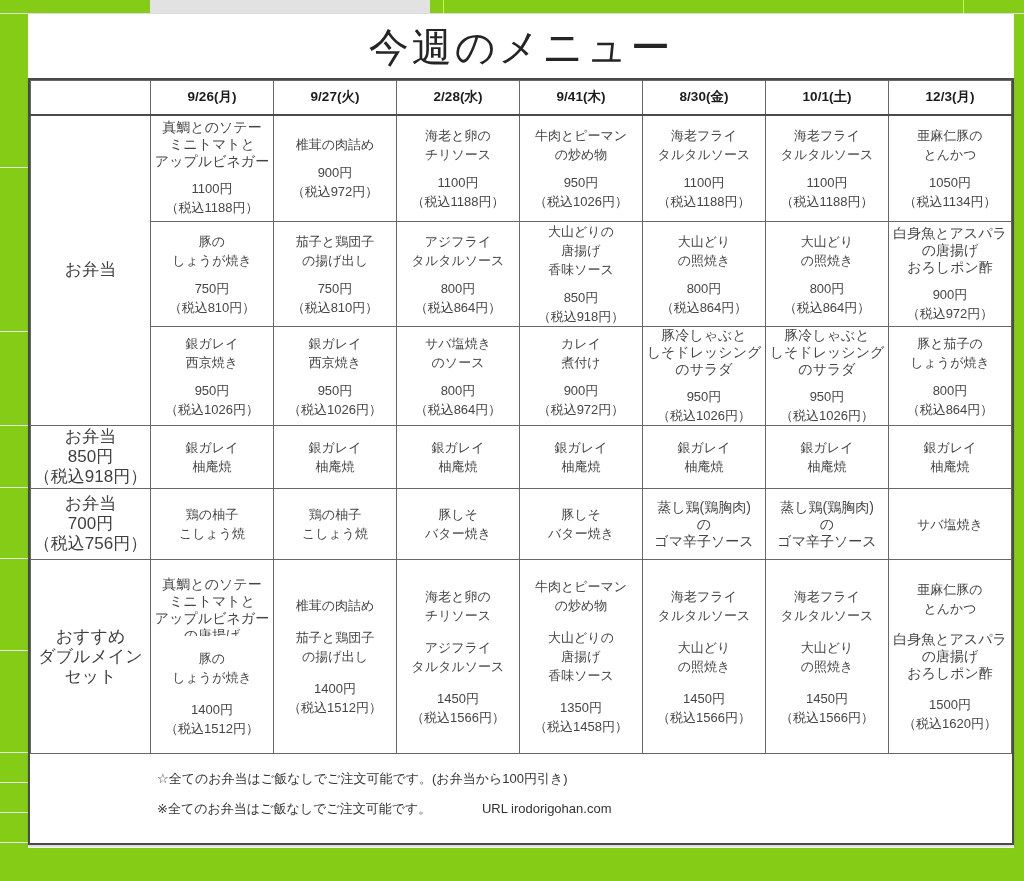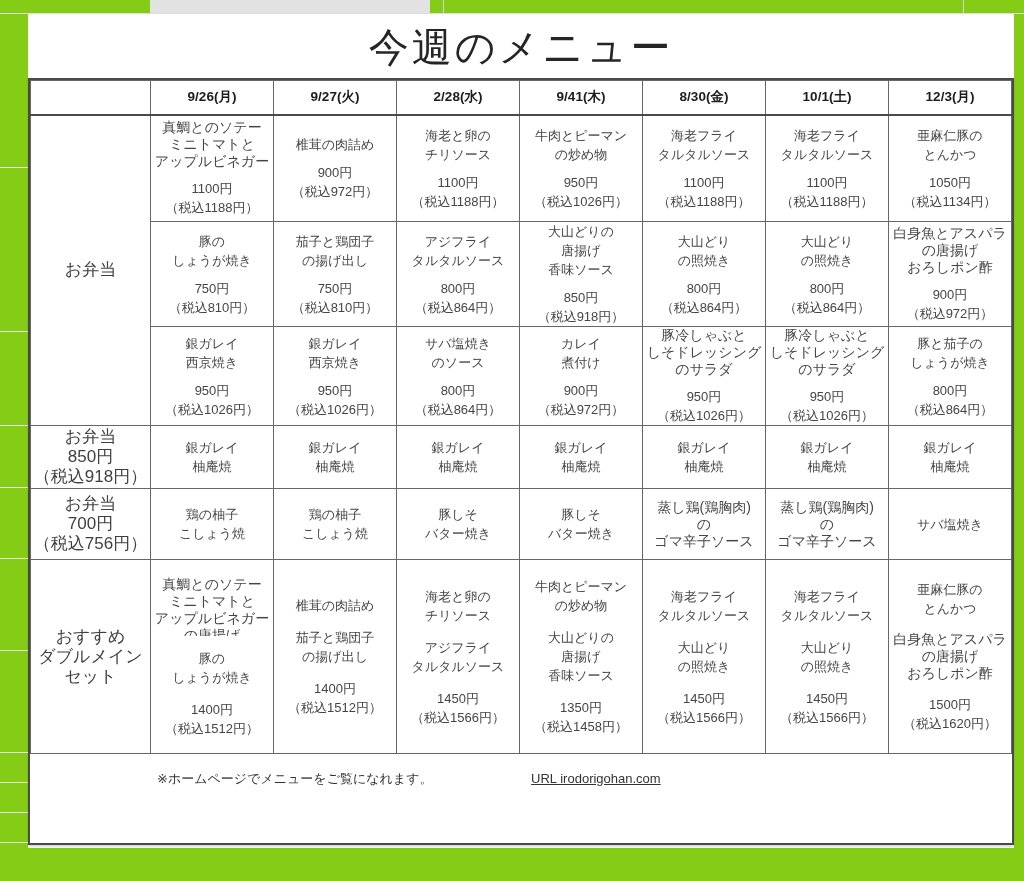--- a/index.html
+++ b/index.html
@@ -68,21 +68,21 @@
   .footer{
     box-sizing:border-box;
     height:89px;
     padding:10px 10px 0 127px;
     font-size:13px;
     color:#333333;
     line-height:29.5px;
     background:#fff;
     text-align:left;
   }
-  .footer .url{margin-left:95px;text-decoration:underline;}
+  .footer .url{margin-left:47px;}
 </style>
 </head>
 <body>
 
 <div class="canvas">
 
   <div class="top-gridline"></div>
   <div class="top-graycell"></div>
   <i class="vstub" style="left:443px"></i>
   <i class="vstub" style="left:963px"></i>
@@ -552,20 +552,21 @@
                 <div class="block">
                   <div class="line">1500円</div>
                   <div class="line">（税込1620円）</div>
                 </div>
               </td>
             </tr>
           </tbody>
       </table>
 
       <div class="footer">
+        <div class="fline">☆全てのお弁当はご飯なしでご注文可能です。(お弁当から100円引き)</div>
         <div class="fline">
-          <span>※ホームページでメニューをご覧になれます。</span>
+          <span>※全てのお弁当はご飯なしでご注文可能です。</span>
           <span class="url">URL  irodorigohan.com</span>
         </div>
       </div>
     </div>
   </div>
 </div>
 
 </body></html>

